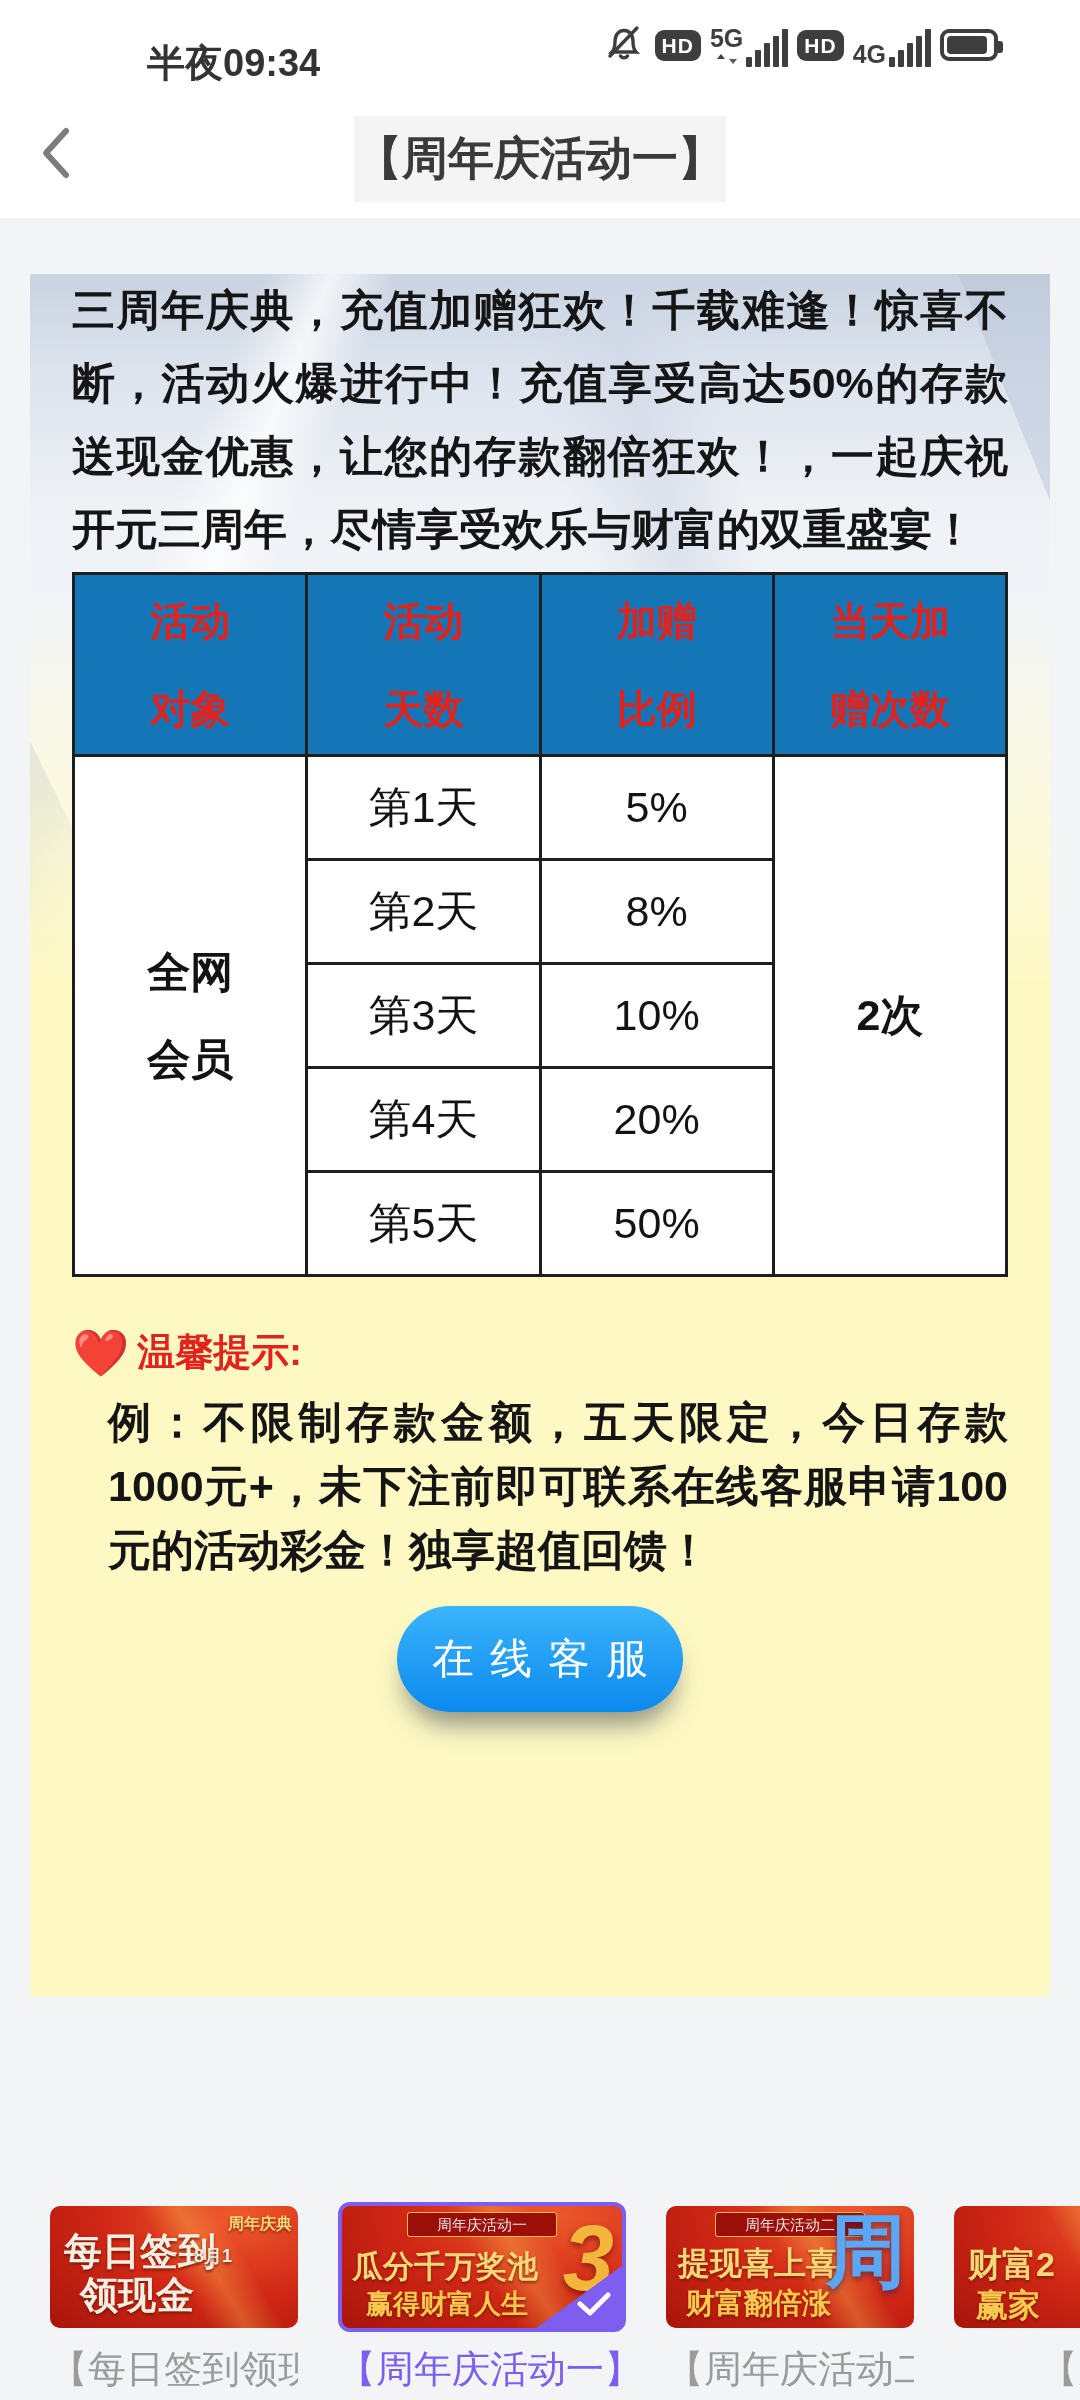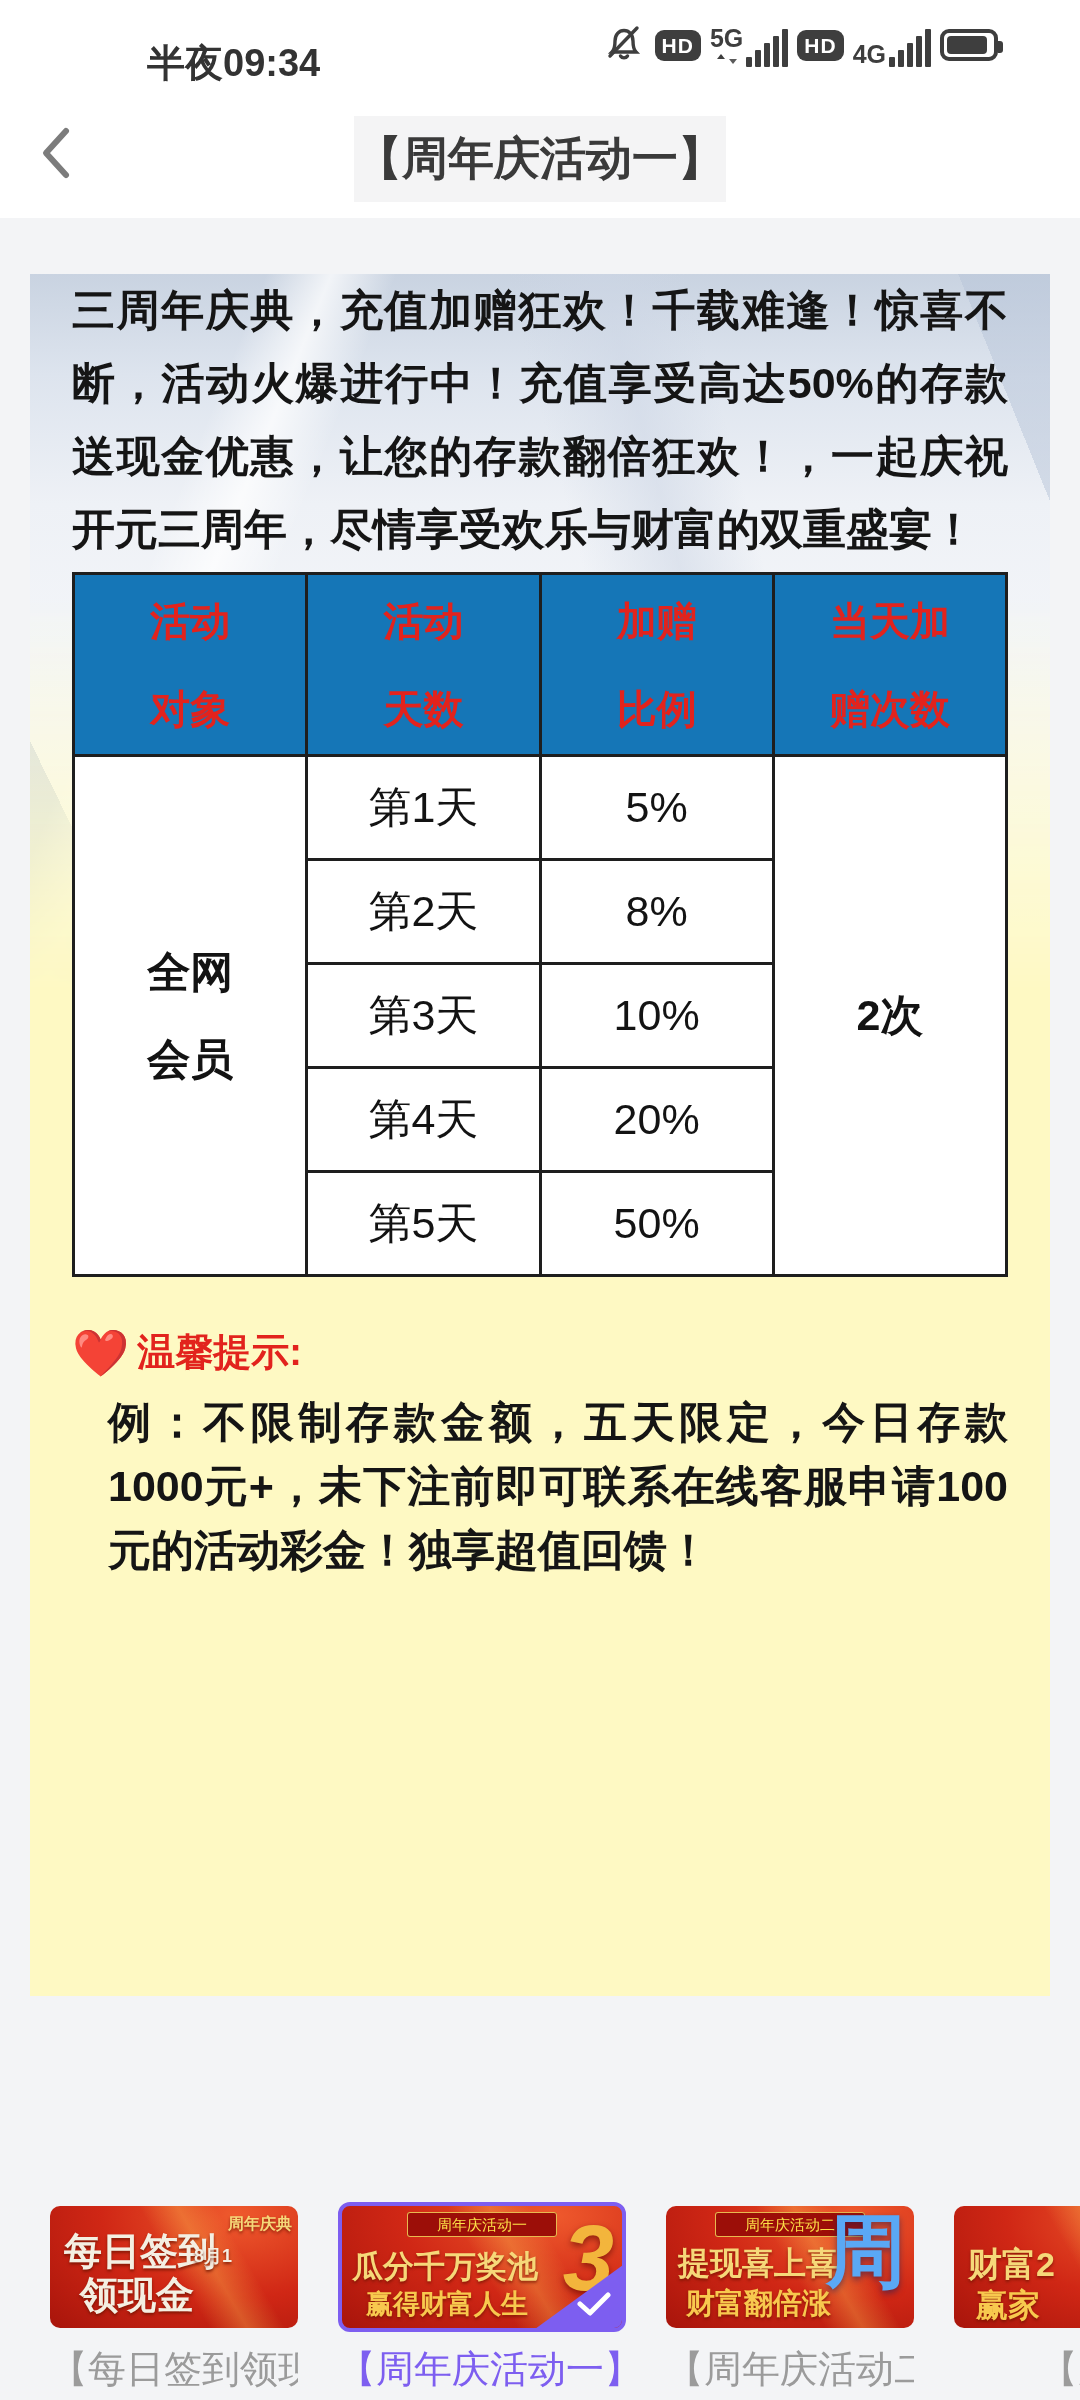--- a/index.html
+++ b/index.html
@@ -83,21 +83,21 @@
   .thumb-area{height:134px;display:flex;align-items:center;}
   .thumb{position:relative;width:100%;height:122px;border-radius:10px;overflow:hidden;
     background:
       linear-gradient(60deg, rgba(255,190,80,0) 50%, rgba(255,190,80,.35) 62%, rgba(255,190,80,0) 74%),
       radial-gradient(120% 150% at 75% 8%, #ef5a2d 0%, #d02715 45%, #9c0f08 100%);}
   .car-item.selected .thumb{height:130px;border:4px solid var(--selected-purple);border-radius:12px;}
   .car-label{margin-top:10px;text-align:center;font-size:38px;color:var(--label-gray);white-space:nowrap;overflow:hidden;}
   .car-item.selected .car-label{color:var(--selected-purple);}
   .gold-text{position:absolute;color:var(--gold);font-weight:bold;text-shadow:0 2px 3px rgba(110,20,0,.7);white-space:nowrap;}
   .silver-text{position:absolute;color:#f4efe2;font-weight:bold;text-shadow:0 2px 3px rgba(110,20,0,.8);white-space:nowrap;}
-  .ribbon{position:absolute;top:6px;left:50%;transform:translateX(-50%);background:#9c0e08;color:#fde047;font-size:15px;line-height:1;padding:5px 30px;border-radius:3px;box-shadow:inset 0 0 0 1px #e8b94f;white-space:nowrap;}
+  .ribbon{position:absolute;top:6px;left:50%;transform:translateX(-50%);background:#9c0e08;color:#e5e5e5;font-size:15px;line-height:1;padding:5px 30px;border-radius:3px;box-shadow:inset 0 0 0 1px #e8b94f;white-space:nowrap;}
   .big-glyph{position:absolute;right:8px;top:2px;font-size:92px;font-weight:bold;font-style:italic;color:#f3b53c;text-shadow:0 3px 6px rgba(90,10,0,.6);line-height:1.1;}
   .big-glyph.blue{font-style:normal;font-size:80px;color:#5aa8f5;text-shadow:0 3px 6px rgba(20,30,90,.55);}
   .corner-check{position:absolute;right:-1px;bottom:-1px;width:88px;height:64px;background:var(--selected-purple);clip-path:polygon(100% 0,100% 100%,0 100%);}
   .corner-check svg{position:absolute;right:12px;bottom:12px;}
 </style>
 </head>
 <body>
 
 <div class="screen">
 
@@ -206,20 +206,21 @@
         </tr>
       </tbody>
         </table>
 
       <div class="tips-title">
         <span class="heart">❤️</span>
         <span class="t">温馨提示:</span>
       </div>
       <p class="tips-body">例：不限制存款金额，五天限定，今日存款1000元+，未下注前即可联系在线客服申请100元的活动彩金！独享超值回馈！</p>
 
+      <button class="cs-button">在线客服</button>
     </div>
   </div>
 
   <div class="carousel">
 
     <div class="car-item">
       <div class="thumb-area">
           <div class="thumb">
         <span class="silver-text" style="left:14px;top:20px;font-size:38px;">每日签到</span>
         <span class="silver-text" style="left:30px;top:64px;font-size:38px;">领现金</span>

